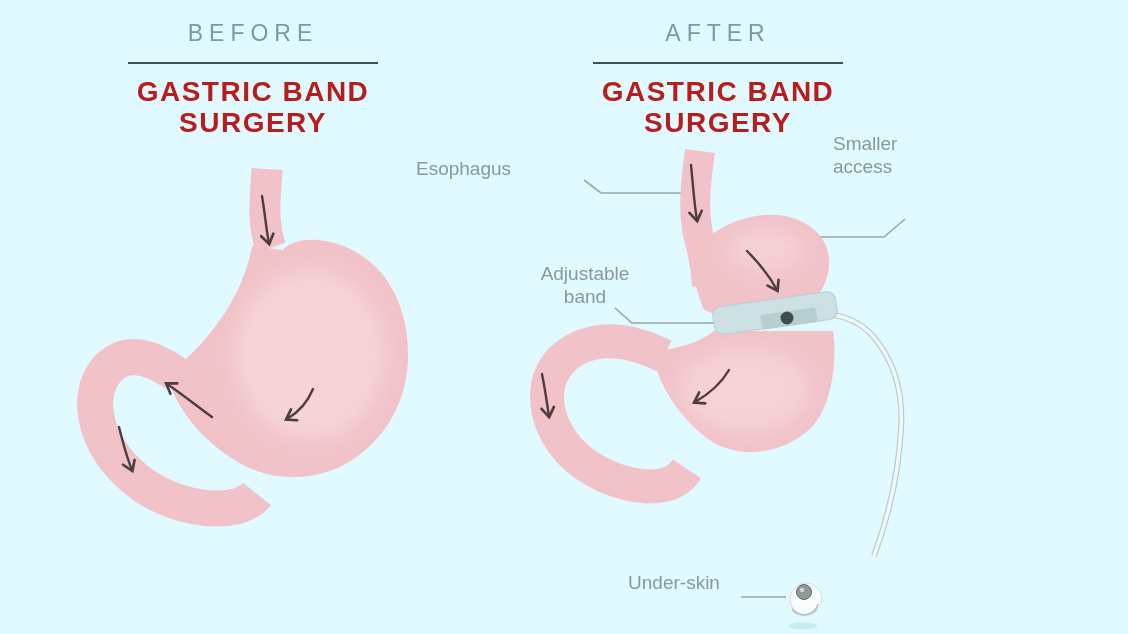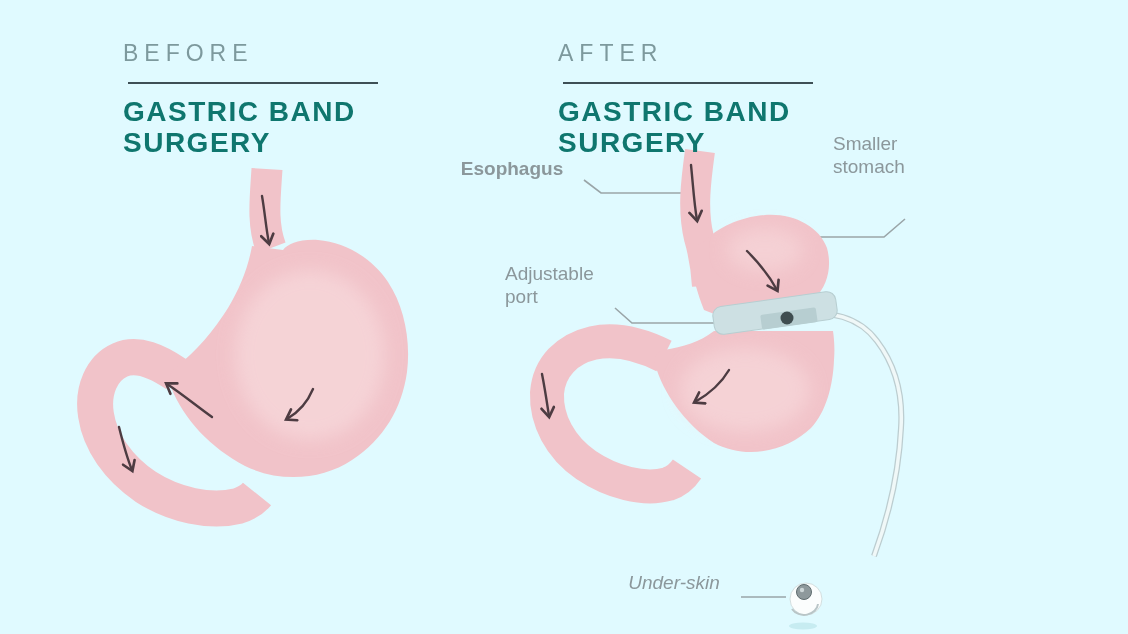--- a/index.html
+++ b/index.html
@@ -4,39 +4,39 @@
 <style>
   html,body{margin:0;padding:0;}
   .canvas{
     position:relative;
     width:1128px;height:634px;
     background:#e0faff;
     font-family:"Liberation Sans",sans-serif;
     overflow:hidden;
   }
   svg.scene{position:absolute;left:0;top:0;}
-  .panel{position:absolute;width:260px;text-align:left;margin-top:20px;}
+  .panel{position:absolute;width:260px;text-align:center;}
   .panel-before{left:123px;top:20px;}
-  .panel-after{left:558px;top:20px;}
+  .panel-after{left:588px;top:20px;}
   .stage{
     font-size:23px;letter-spacing:6px;color:#7d999d;
     font-weight:400;
   }
   .rule{height:2px;background:#3e4f55;margin:15px 5px 12px 5px;}
   .title{
     font-size:28px;font-weight:bold;letter-spacing:1.5px;
-    color:#0f766e;line-height:31px;
+    color:#b91c1c;line-height:31px;
   }
   .note{
     position:absolute;font-size:19px;color:#8b979b;line-height:23px;
   }
-  .note-esophagus{left:432px;top:157px;width:160px;text-align:center;font-weight:bold;}
+  .note-esophagus{left:416px;top:157px;width:160px;text-align:left;}
   .note-pouch{left:833px;top:132px;width:158px;text-align:left;}
-  .note-band{left:505px;top:262px;width:160px;text-align:left;}
-  .note-port{left:594px;top:571px;width:160px;text-align:center;font-style:italic;}
+  .note-band{left:505px;top:262px;width:160px;text-align:center;}
+  .note-port{left:594px;top:571px;width:160px;text-align:center;}
 </style>
 </head>
 <body>
 
 <div class="canvas">
 
   <svg class="scene" width="1128" height="634" viewBox="0 0 1128 634">
     <defs>
       <marker id="arrowhead" viewBox="0 0 10 10" refX="6.8" refY="5" markerWidth="6.5" markerHeight="6.5" orient="auto-start-reverse">
         <path d="M1.5,1 L7.5,5 L1.5,9" fill="none" stroke-width="1.7" stroke-linecap="round" stroke="#4d3c42"></path>
@@ -128,25 +128,25 @@
     <div class="stage">AFTER</div>
     <div class="rule"></div>
     <div class="title">GASTRIC BAND</div>
     <div class="title">SURGERY</div>
   </div>
 
   <div class="note note-esophagus">Esophagus</div>
 
   <div class="note note-pouch">
     <div>Smaller</div>
-    <div>stomach</div>
+    <div>access</div>
   </div>
 
   <div class="note note-band">
     <div>Adjustable</div>
-    <div>port</div>
+    <div>band</div>
   </div>
 
   <div class="note note-port">
     <div>Under-skin</div>
   </div>
 
 </div>
 
 </body></html>

